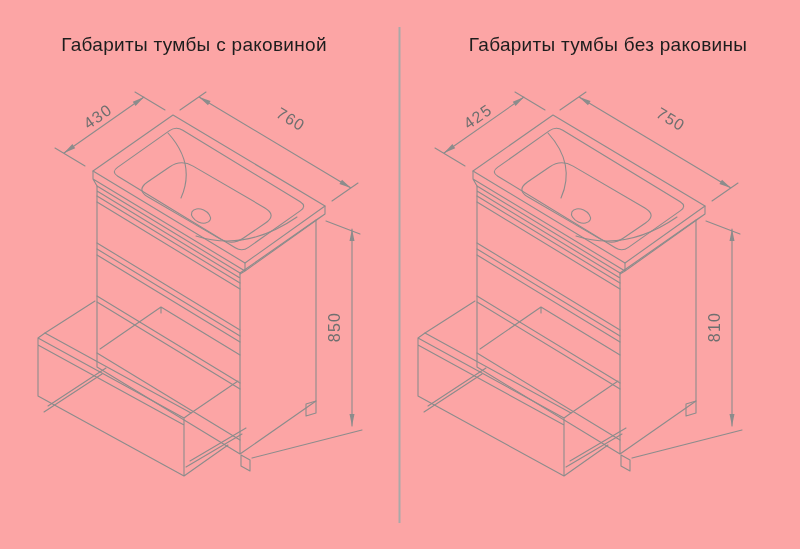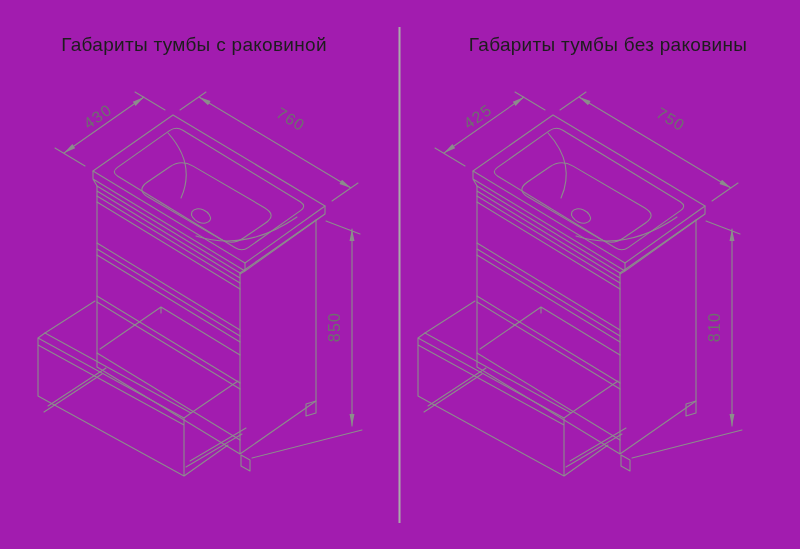--- a/index.html
+++ b/index.html
@@ -1,16 +1,16 @@
 <!DOCTYPE html>
 <html><head>
 <meta charset="utf-8">
 <style>
   html,body{margin:0;padding:0;background:#ffffff;}
-  .stage{position:relative;width:800px;height:549px;background:#a21caf;overflow:hidden;
+  .stage{position:relative;width:800px;height:549px;background:#fca5a5;overflow:hidden;
          font-family:"Liberation Sans",sans-serif;}
   svg{display:block;}
   .title-text{font-family:"Liberation Sans",sans-serif;font-size:19px;font-weight:400;
               letter-spacing:.3px;text-anchor:middle;}
   .dim-text{font-family:"Liberation Sans",sans-serif;font-size:16px;font-weight:400;
             letter-spacing:1.2px;text-anchor:middle;}
   .lines{fill:none;stroke-width:1.1;stroke-linecap:round;stroke-linejoin:round;}
 </style>
 </head>
 <body>

